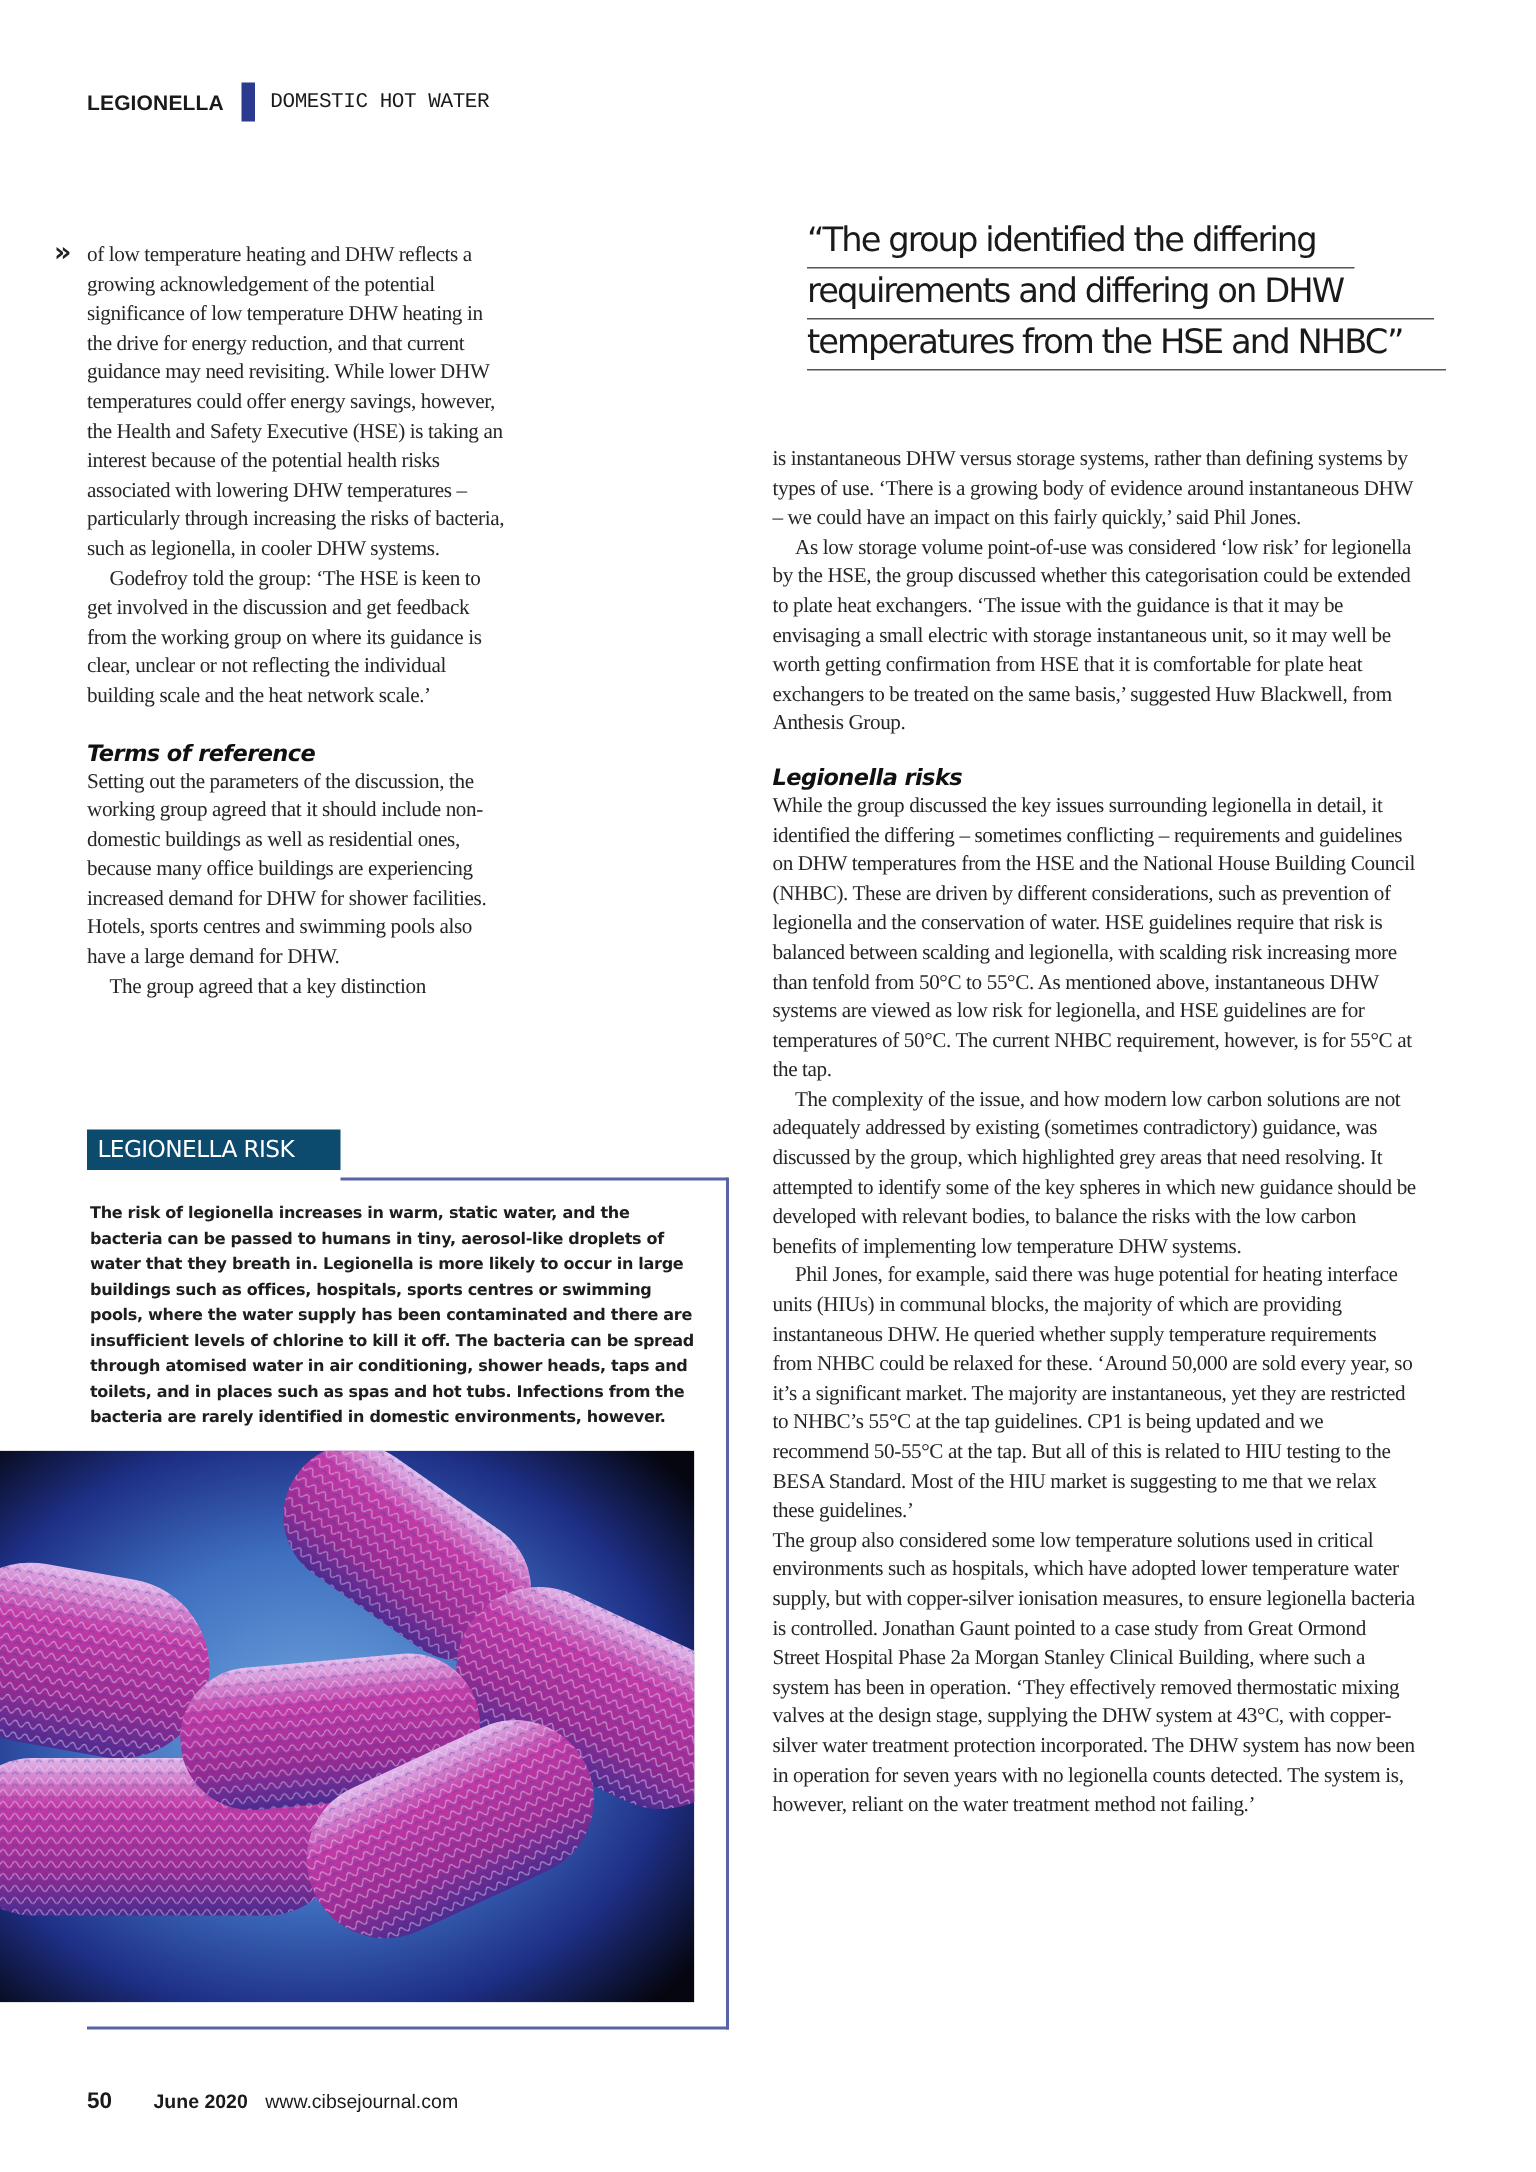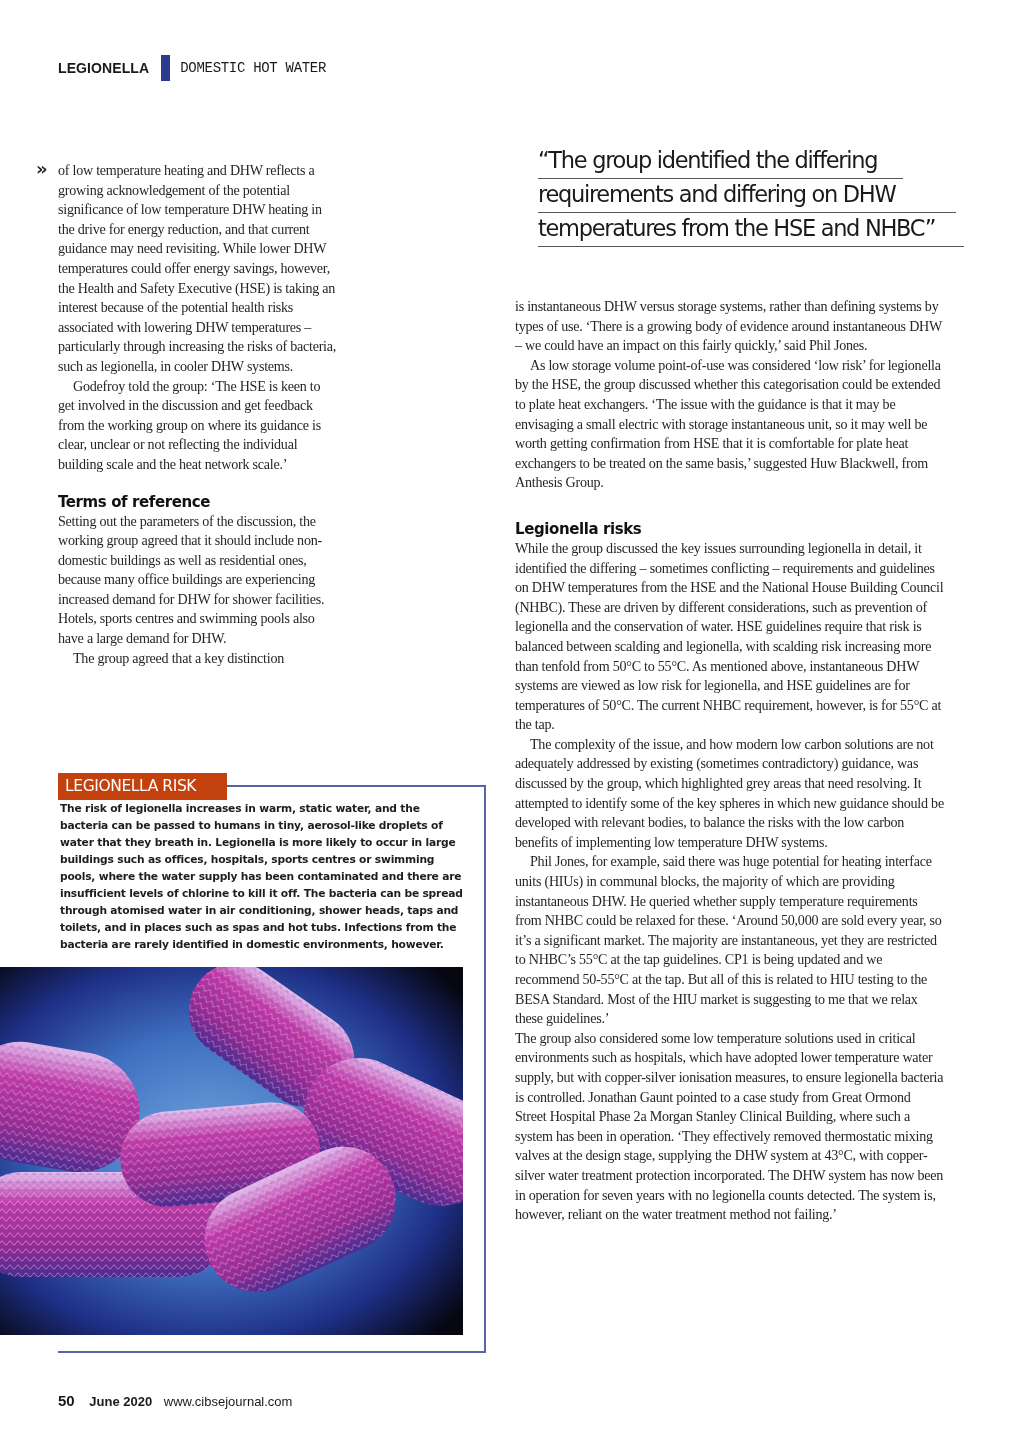--- a/index.html
+++ b/index.html
@@ -15,21 +15,21 @@
     .hdr-section { font-family: "Liberation Sans", sans-serif; font-weight: bold; font-size: 14px; color: #1a1a1a; letter-spacing: 0.1px; }
     .hdr-bar { width: 9px; height: 26px; background: #2b3a8f; margin: 0 10px 0 12px; }
     .hdr-topic { font-family: Liberation Mono, monospace; font-size: 14px; color: #1a1a1a; letter-spacing: -0.3px; }
 
     
     .col { font-size: 14.1px; line-height: 19.6px; color: #262626; letter-spacing: -0.25px; }
     .col p { margin: 0; }
     .col p.ind { text-indent: 15px; }
     .subhead {
       font-family: "DejaVu Sans", sans-serif; font-weight: bold; font-size: 15px;
-      color: #111; letter-spacing: -0.4px; margin: 0; line-height: 20px;
+      color: #111; letter-spacing: -0.4px; margin: 0; line-height: 20px; font-style: italic;
     }
 
     .col-left { left: 58px; top: 161px; width: 282px; }
     .col-right { left: 515px; top: 297px; width: 430px; }
 
     .continue-icon {
       position: absolute; left: 36px; top: 158px;
       font-family: "DejaVu Sans", sans-serif; font-size: 18px; font-weight: bold; color: #222;
     }
 
@@ -39,39 +39,39 @@
       font-family: "DejaVu Sans", sans-serif; font-size: 22.5px; letter-spacing: -1.3px;
       color: #1a1a1a; line-height: 31px; padding-bottom: 2px; border-bottom: 1.5px solid #555;
       display: block; white-space: nowrap;
     }
     .pq-line.l1 { width: 365px; }
     .pq-line.l2 { width: 418px; }
     .pq-line.l3 { width: 426px; }
 
     
     .box-tab {
-      left: 58px; top: 773px; width: 169px; height: 27px; background: #c2410c;
+      left: 58px; top: 753px; width: 169px; height: 27px; background: #0c4a6e;
       color: #fff; font-family: "DejaVu Sans", sans-serif; font-size: 15.5px;
       line-height: 27px; padding-left: 7px; box-sizing: border-box; letter-spacing: -0.4px;
     }
     .box-topline { left: 227px; top: 785px; width: 258px; height: 2px; background: #5b63a8; }
     .box-right { left: 484px; top: 785px; width: 2px; height: 568px; background: #5b63a8; }
     .box-bottom { left: 58px; top: 1351px; width: 428px; height: 2px; background: #5b63a8; }
     .box-text {
       left: 60px; top: 800px; width: 410px;
       font-family: "DejaVu Sans", sans-serif; font-weight: bold; font-size: 10.7px;
       line-height: 17px; color: #1e1e1e; letter-spacing: -0.2px; margin: 0;
     }
 
     
     .bacteria-img { left: 0; top: 967px; width: 463px; height: 368px; overflow: hidden; }
 
     
     .footer { left: 58px; top: 1392px; font-family: "Liberation Sans", sans-serif; font-size: 13px; color: #1a1a1a; }
-    .footer .pg { font-weight: bold; font-size: 15px; margin-right: 11px; }
+    .footer .pg { font-weight: bold; font-size: 15px; margin-right: 24px; }
     .footer .dt { font-weight: bold; margin-right: 8px; }
     .footer .url { font-weight: normal; }
   </style>
 </head>
 <body>
 
 <div class="abs hdr">
   <span class="hdr-section">LEGIONELLA</span>
   <span class="hdr-bar"></span>
   <span class="hdr-topic">DOMESTIC HOT WATER</span>
@@ -89,21 +89,21 @@
 
 <div class="abs pullquote">
   <span class="pq-line l1">“The group identified the differing</span>
   <span class="pq-line l2">requirements and differing on DHW</span>
   <span class="pq-line l3">temperatures from the HSE and NHBC”</span>
 </div>
 
 <div class="abs col col-right">
   <p>is instantaneous DHW versus storage systems, rather than defining systems by types of use. ‘There is a growing body of evidence around instantaneous DHW – we could have an impact on this fairly quickly,’ said Phil Jones.</p>
   <p class="ind">As low storage volume point-of-use was considered ‘low risk’ for legionella by the HSE, the group discussed whether this categorisation could be extended to plate heat exchangers. ‘The issue with the guidance is that it may be envisaging a small electric with storage instantaneous unit, so it may well be worth getting confirmation from HSE that it is comfortable for plate heat exchangers to be treated on the same basis,’ suggested Huw Blackwell, from Anthesis Group.</p>
-  <h3 class="subhead" style="margin-top:26px;">Legionella risks</h3>
+  <h3 class="subhead" style="margin-top:15px;">Legionella risks</h3>
   <p>While the group discussed the key issues surrounding legionella in detail, it identified the differing – sometimes conflicting – requirements and guidelines on DHW temperatures from the HSE and the National House Building Council (NHBC). These are driven by different considerations, such as prevention of legionella and the conservation of water. HSE guidelines require that risk is balanced between scalding and legionella, with scalding risk increasing more than tenfold from 50°C to 55°C. As mentioned above, instantaneous DHW systems are viewed as low risk for legionella, and HSE guidelines are for temperatures of 50°C. The current NHBC requirement, however, is for 55°C at the tap.</p>
   <p class="ind">The complexity of the issue, and how modern low carbon solutions are not adequately addressed by existing (sometimes contradictory) guidance, was discussed by the group, which highlighted grey areas that need resolving. It attempted to identify some of the key spheres in which new guidance should be developed with relevant bodies, to balance the risks with the low carbon benefits of implementing low temperature DHW systems.</p>
   <p class="ind">Phil Jones, for example, said there was huge potential for heating interface units (HIUs) in communal blocks, the majority of which are providing instantaneous DHW. He queried whether supply temperature requirements from NHBC could be relaxed for these. ‘Around 50,000 are sold every year, so it’s a significant market. The majority are instantaneous, yet they are restricted to NHBC’s 55°C at the tap guidelines. CP1 is being updated and we recommend 50-55°C at the tap. But all of this is related to HIU testing to the BESA Standard. Most of the HIU market is suggesting to me that we relax these guidelines.’</p>
   <p>The group also considered some low temperature solutions used in critical environments such as hospitals, which have adopted lower temperature water supply, but with copper-silver ionisation measures, to ensure legionella bacteria is controlled. Jonathan Gaunt pointed to a case study from Great Ormond Street Hospital Phase 2a Morgan Stanley Clinical Building, where such a system has been in operation. ‘They effectively removed thermostatic mixing valves at the design stage, supplying the DHW system at 43°C, with copper-silver water treatment protection incorporated. The DHW system has now been in operation for seven years with no legionella counts detected. The system is, however,  reliant on the water treatment method not failing.’</p>
 </div>
 
 <div class="abs box-tab">LEGIONELLA RISK</div>
 <div class="abs box-topline"></div>
 <div class="abs box-right"></div>
 <div class="abs box-bottom"></div>

